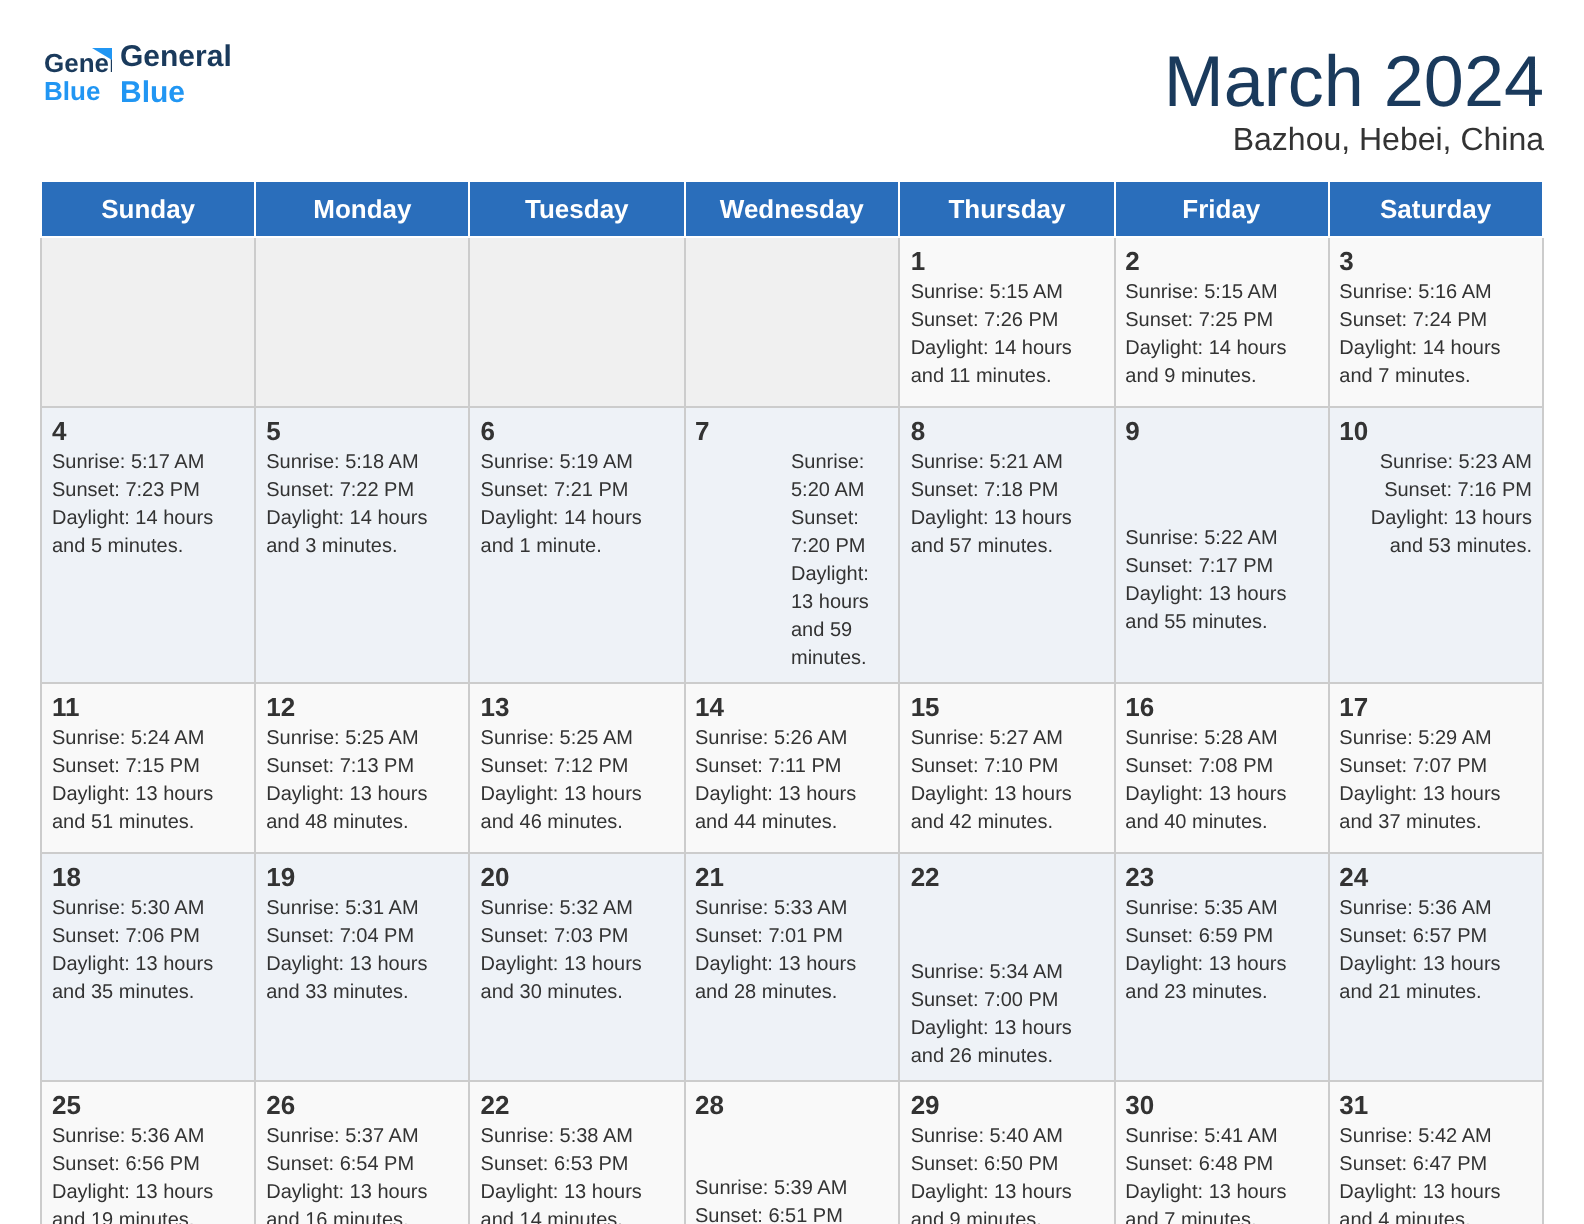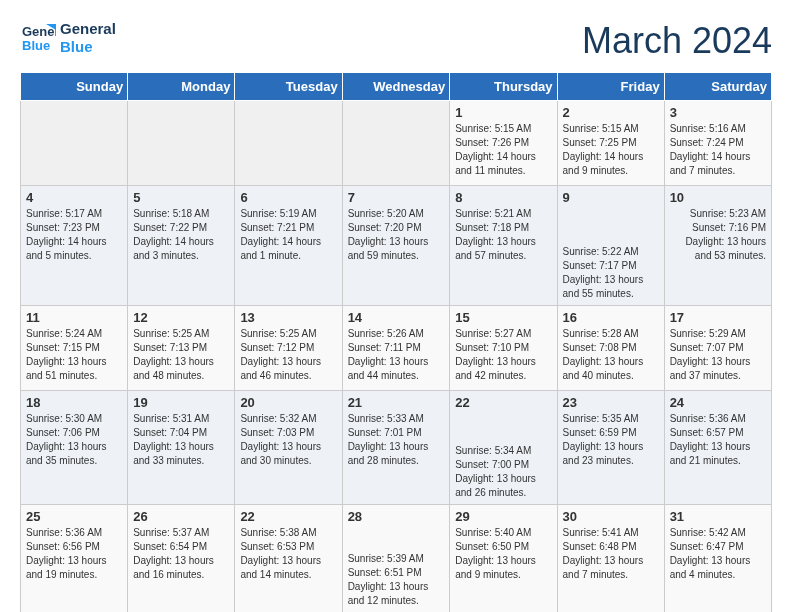--- a/index.html
+++ b/index.html
@@ -39,21 +39,21 @@
     }
     .calendar {
       width: 100%;
       border-collapse: collapse;
       font-size: 11px;
     }
     .calendar thead th {
       background: #2a6ebb;
       color: #fff;
       padding: 6px 4px;
-      text-align: right;
+      text-align: center;
       font-size: 13px;
       font-weight: bold;
       border: 1px solid #fff;
     }
     .calendar tbody td {
       border: 1px solid #ccc;
       vertical-align: top;
       padding: 4px 5px;
       width: 108px;
       min-height: 80px;
@@ -92,20 +92,21 @@
       <text x="2" y="30" font-size="13" font-weight="bold" fill="#2196F3" font-family="Arial">Blue</text>
       <polygon points="26,4 36,10 36,4" fill="#2196F3"></polygon>
     </svg>
     <div style="display:flex;flex-direction:column;line-height:1.2;">
       <span style="font-size:15px;font-weight:bold;color:#1a3a5c;">General</span>
       <span style="font-size:15px;font-weight:bold;color:#2196F3;">Blue</span>
     </div>
   </div>
   <div class="title-block">
     <div class="month-title">March 2024</div>
+    <div class="subtitle">Bazhou, Hebei, China</div>
   </div>
 </div>
 
 <table class="calendar">
   <thead>
     <tr>
     <th>Sunday</th>
         <th>Monday</th>
         <th>Tuesday</th>
         <th>Wednesday</th>
@@ -159,21 +160,21 @@
         </td>
         <td>
           <div class="day-num">6</div>
           <div class="day-info" style="white-space: pre-line;">Sunrise: 5:19 AM
 Sunset: 7:21 PM
 Daylight: 14 hours
 and 1 minute.</div>
         </td>
         <td>
           <div class="day-num">7</div>
-          <div class="day-info" style="white-space: pre-line;">Sunrise: 5:20 AM
+          <div class="day-info" style="white-space: pre-line; margin-left: 48px;">Sunrise: 5:20 AM
 Sunset: 7:20 PM
 Daylight: 13 hours
 and 59 minutes.</div>
         </td>
         <td>
           <div class="day-num">8</div>
           <div class="day-info" style="white-space: pre-line;">Sunrise: 5:21 AM
 Sunset: 7:18 PM
 Daylight: 13 hours
 and 57 minutes.</div>

